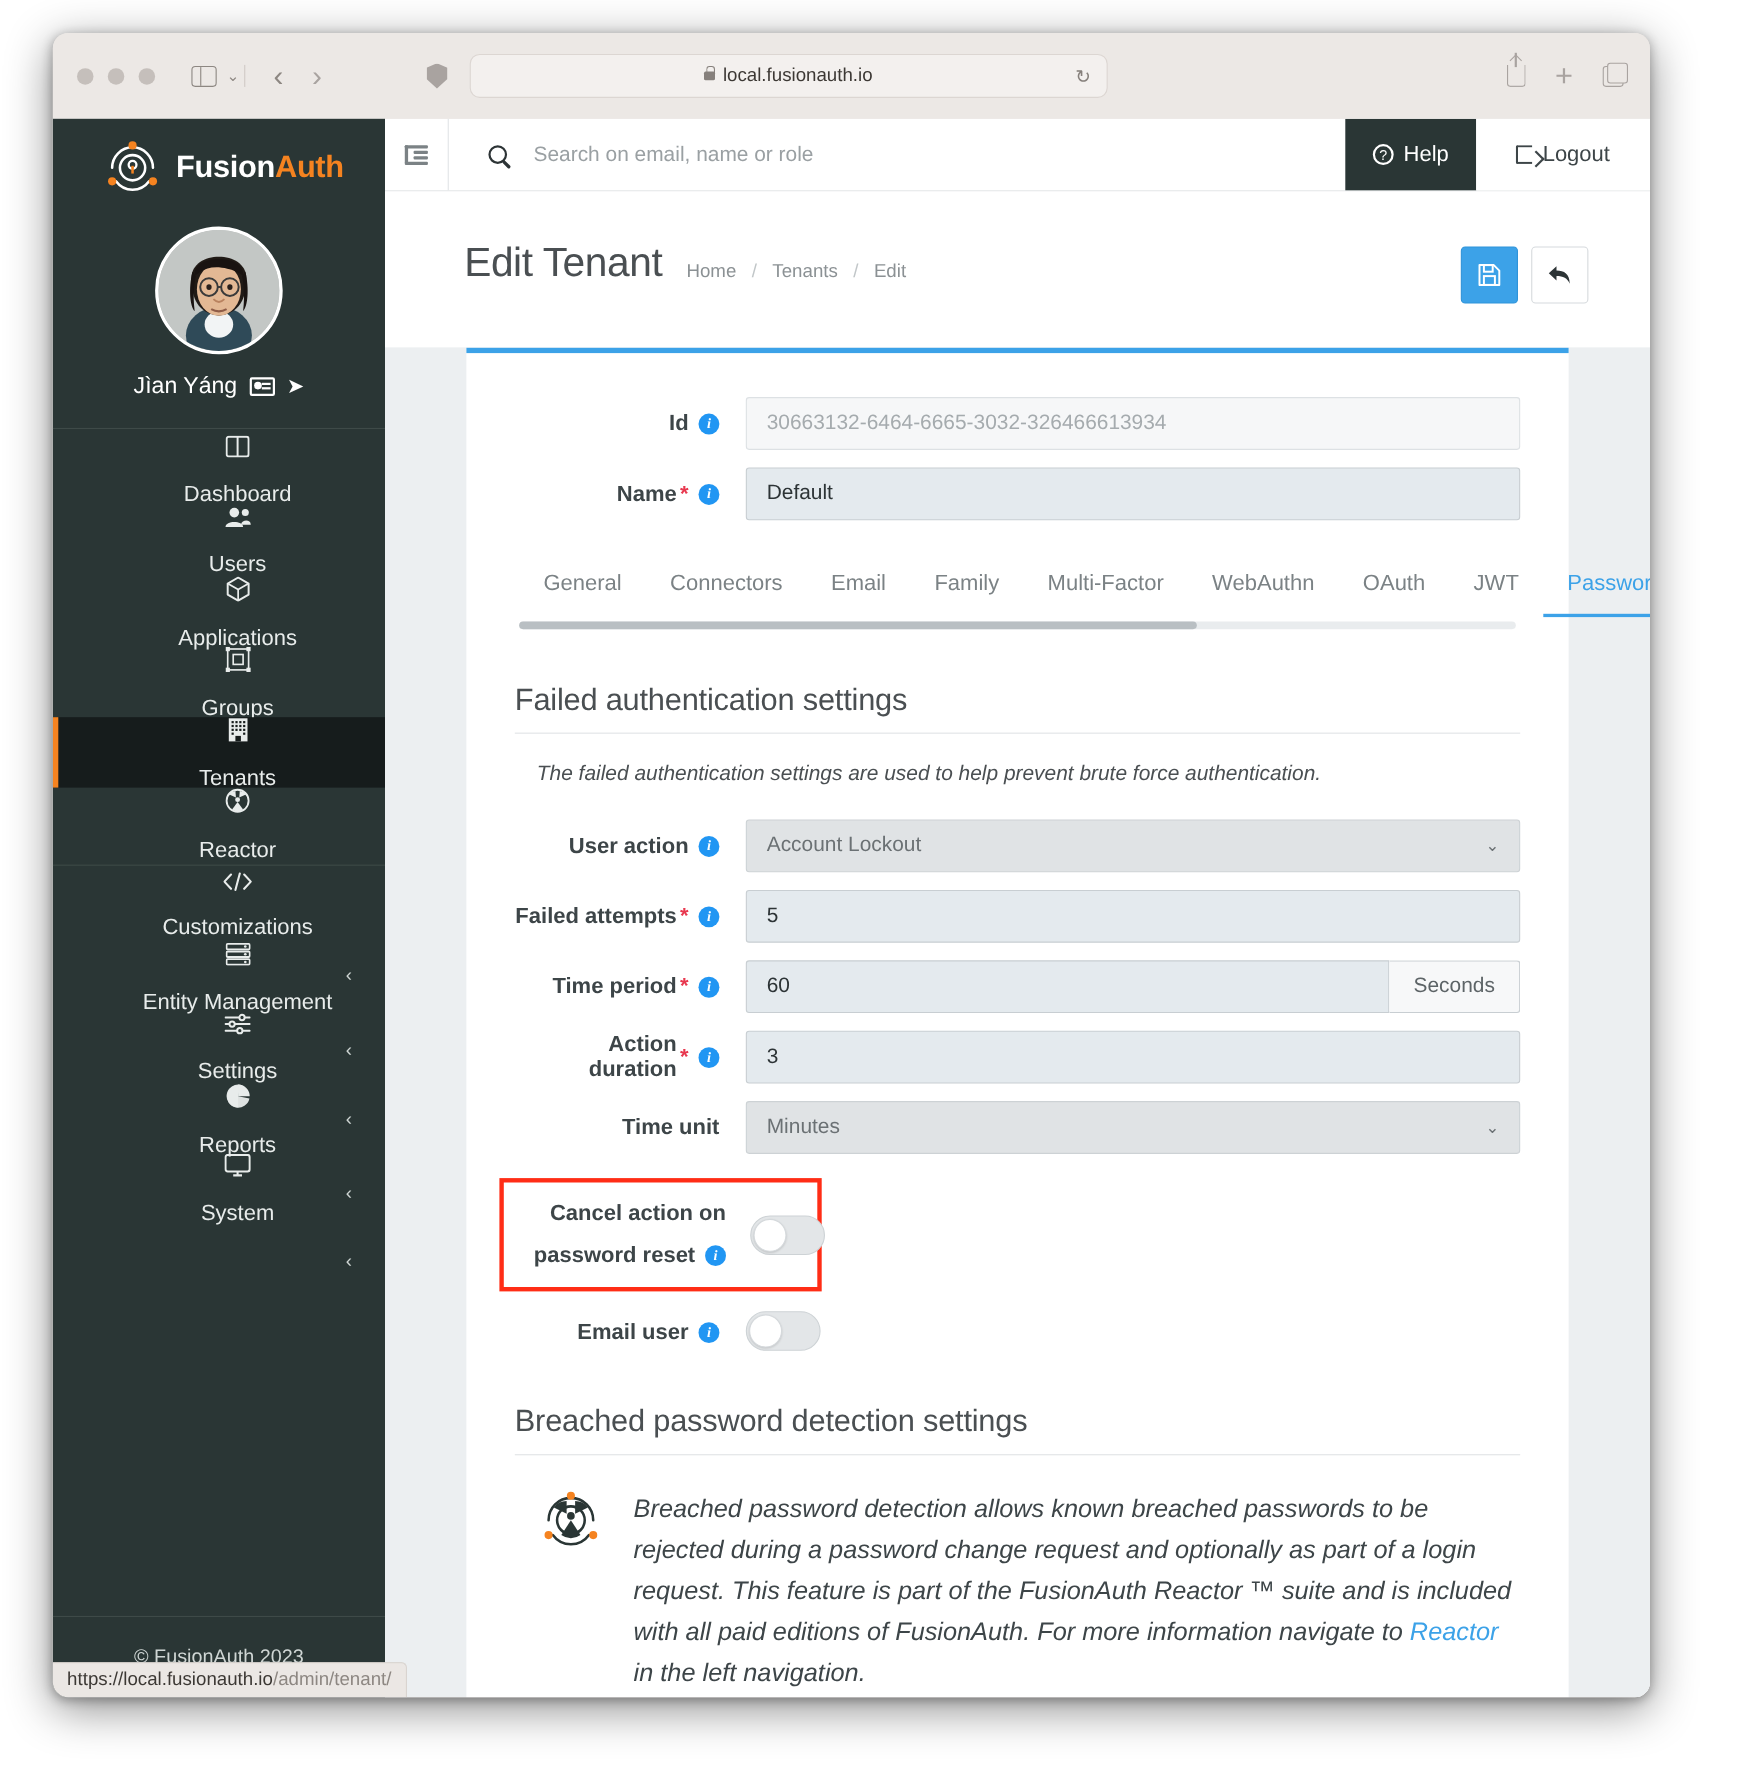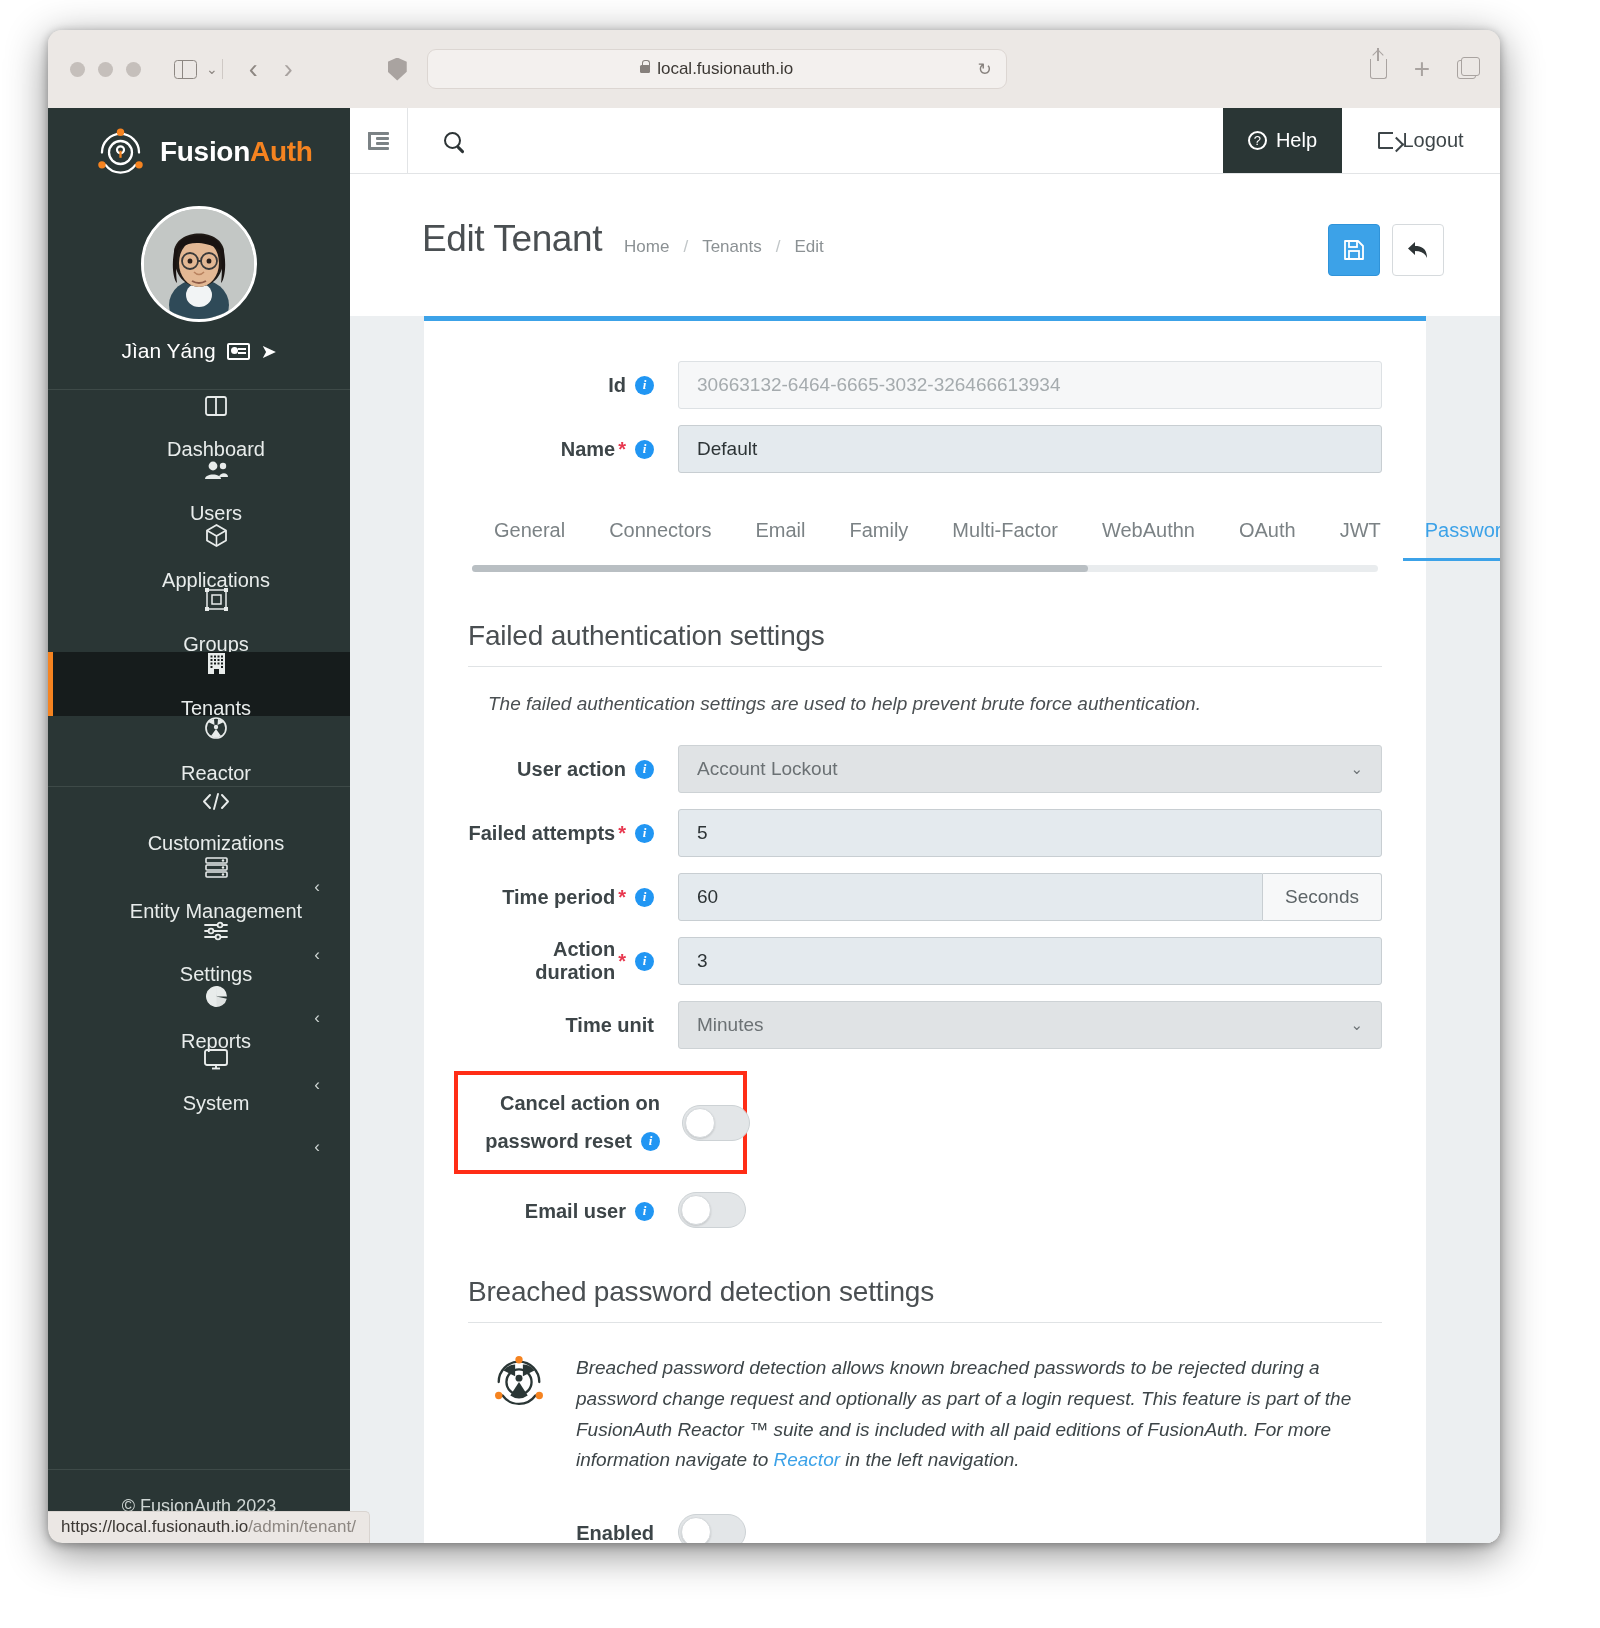--- a/index.html
+++ b/index.html
@@ -443,21 +443,21 @@
     flex-wrap: wrap; justify-content: flex-end; line-height: 1.45;
     font-size: 20px;
   }
 
   .reactor-block {
     display: flex; gap: 28px; align-items: flex-start;
     margin: 30px 0 0 22px;
   }
   .reactor-logo { width: 58px; height: 58px; flex: none; }
   .reactor-text {
-    font-style: italic; font-size: 19px; color: #3d4548; line-height: 1.62;
+    font-style: italic; font-size: 23px; color: #3d4548; line-height: 1.62;
     max-width: 870px;
   }
   .reactor-text a { color: #3ca2e8; text-decoration: none; }
 
   
   .statusbar {
     position: absolute;
     left: 0; bottom: 0;
     background: #ebe7e4;
     border: 1px solid #d9d4d0;
@@ -718,20 +718,21 @@
           <div class="collapse-btn">
             <div class="collapse-glyph">
               <span></span>
                 <span></span>
                 <span></span>
                 <span></span>
             </div>
           </div>
           <div class="search-wrap">
             <div class="search-ico"></div>
+            <input class="search-input" type="text" placeholder="Search on email, name or role" style="">
           </div>
           <div class="help-btn">
             <span class="q-ico">?</span>
             <span>Help</span>
           </div>
           <div class="logout-btn">
             <span class="exit-ico"></span>
             <span>Logout</span>
           </div>
         </div>

